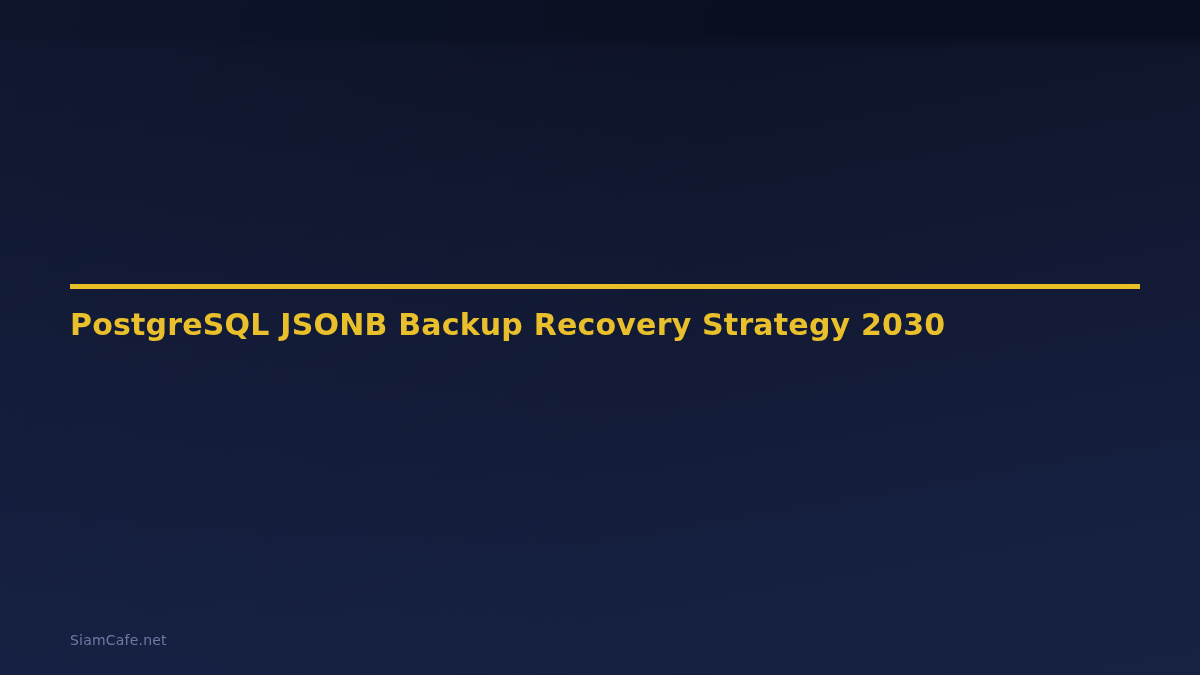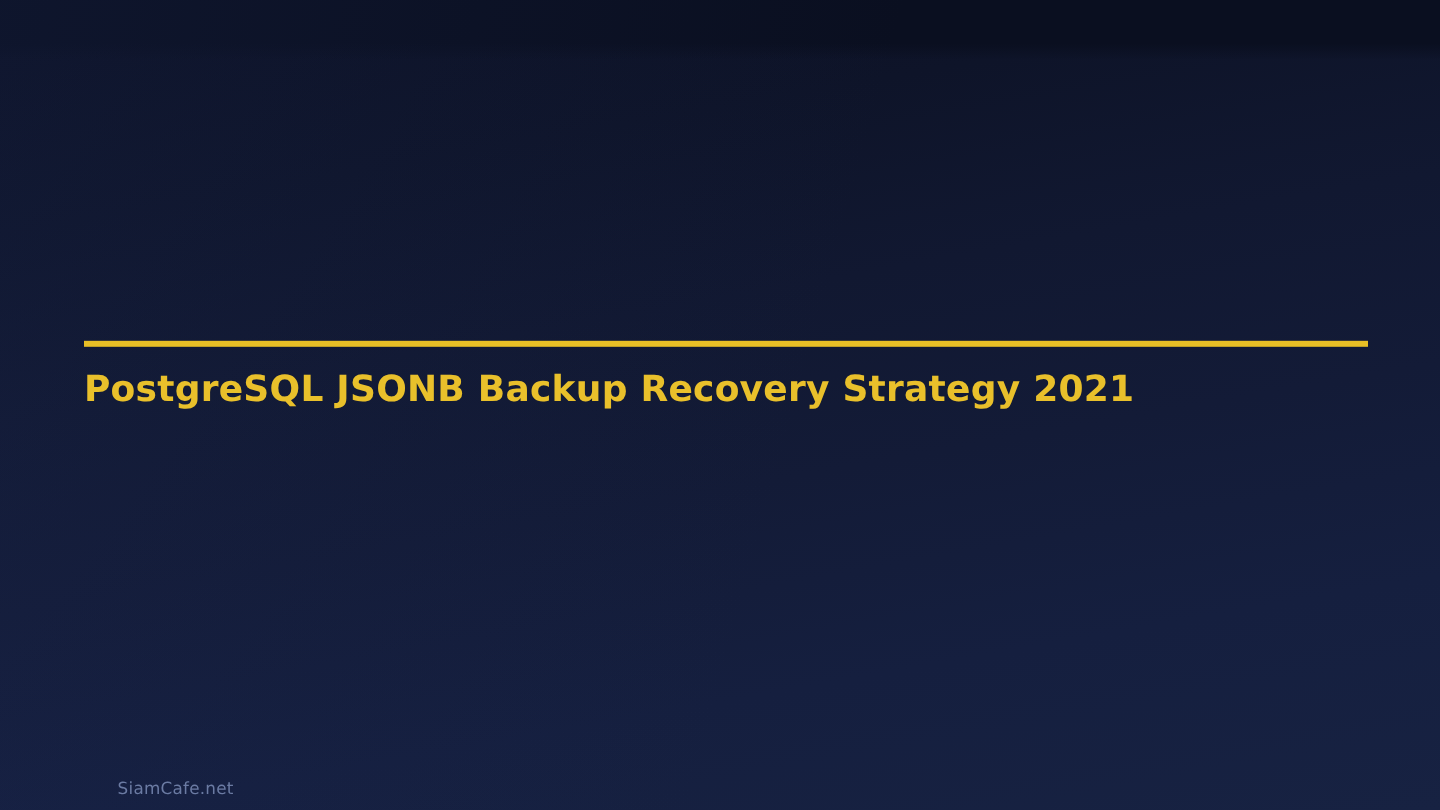--- a/index.html
+++ b/index.html
@@ -67,42 +67,41 @@
     font-weight: bold;
     letter-spacing: 0.2px;
     line-height: 1.18;
     color: #e9c02b;
     white-space: nowrap;
   }
 
   .footer {
     position: absolute;
     left: 70px;
-    top: 647px;
-    margin-left: 28px;
+    top: 630px;
   }
 
   .footer-brand {
     font-family: "DejaVu Sans", sans-serif;
     font-size: 14px;
     font-weight: normal;
     letter-spacing: 0.2px;
     color: #6b7ba3;
   }
 </style>
 </head>
 <body>
 
 <div class="slide">
 
   <div class="top-band"></div>
   <div class="sheen"></div>
 
   <div class="title-block">
     <div class="gold-rule"></div>
-    <h1 class="slide-title">PostgreSQL JSONB Backup Recovery Strategy 2021</h1>
+    <h1 class="slide-title">PostgreSQL JSONB Backup Recovery Strategy 2030</h1>
   </div>
 
   <div class="footer">
     <span class="footer-brand">SiamCafe.net</span>
   </div>
 
 </div>
 
 </body></html>

